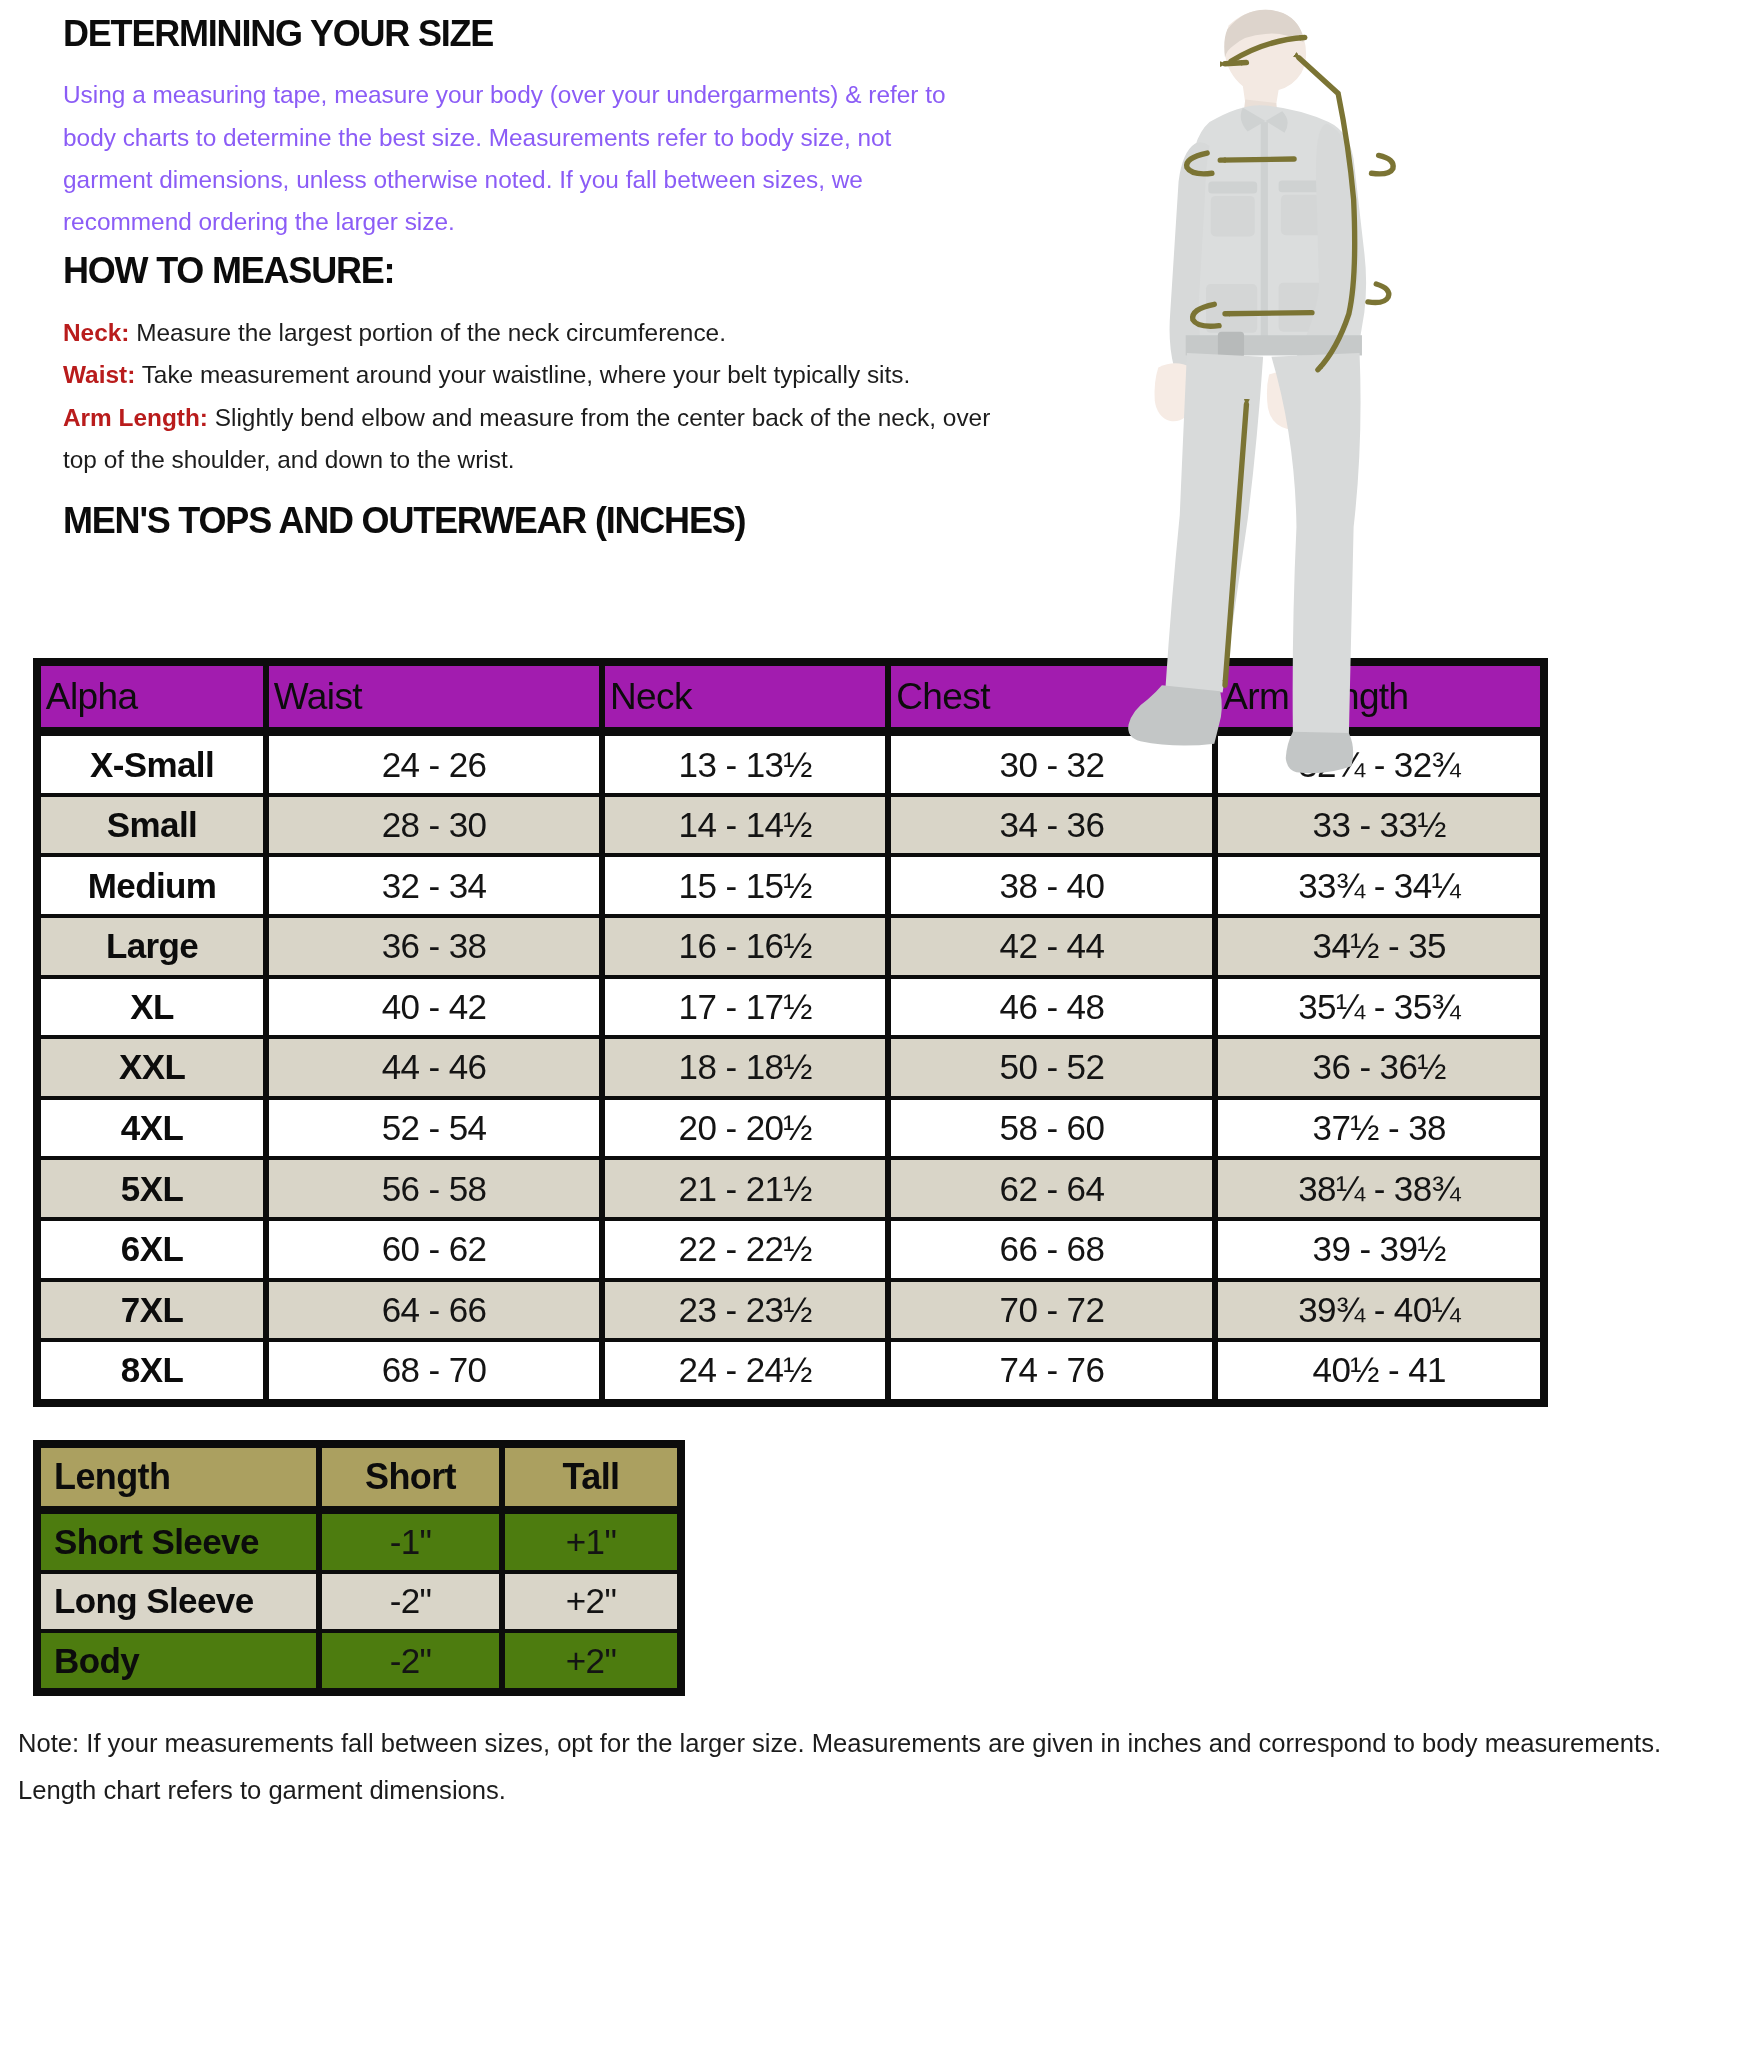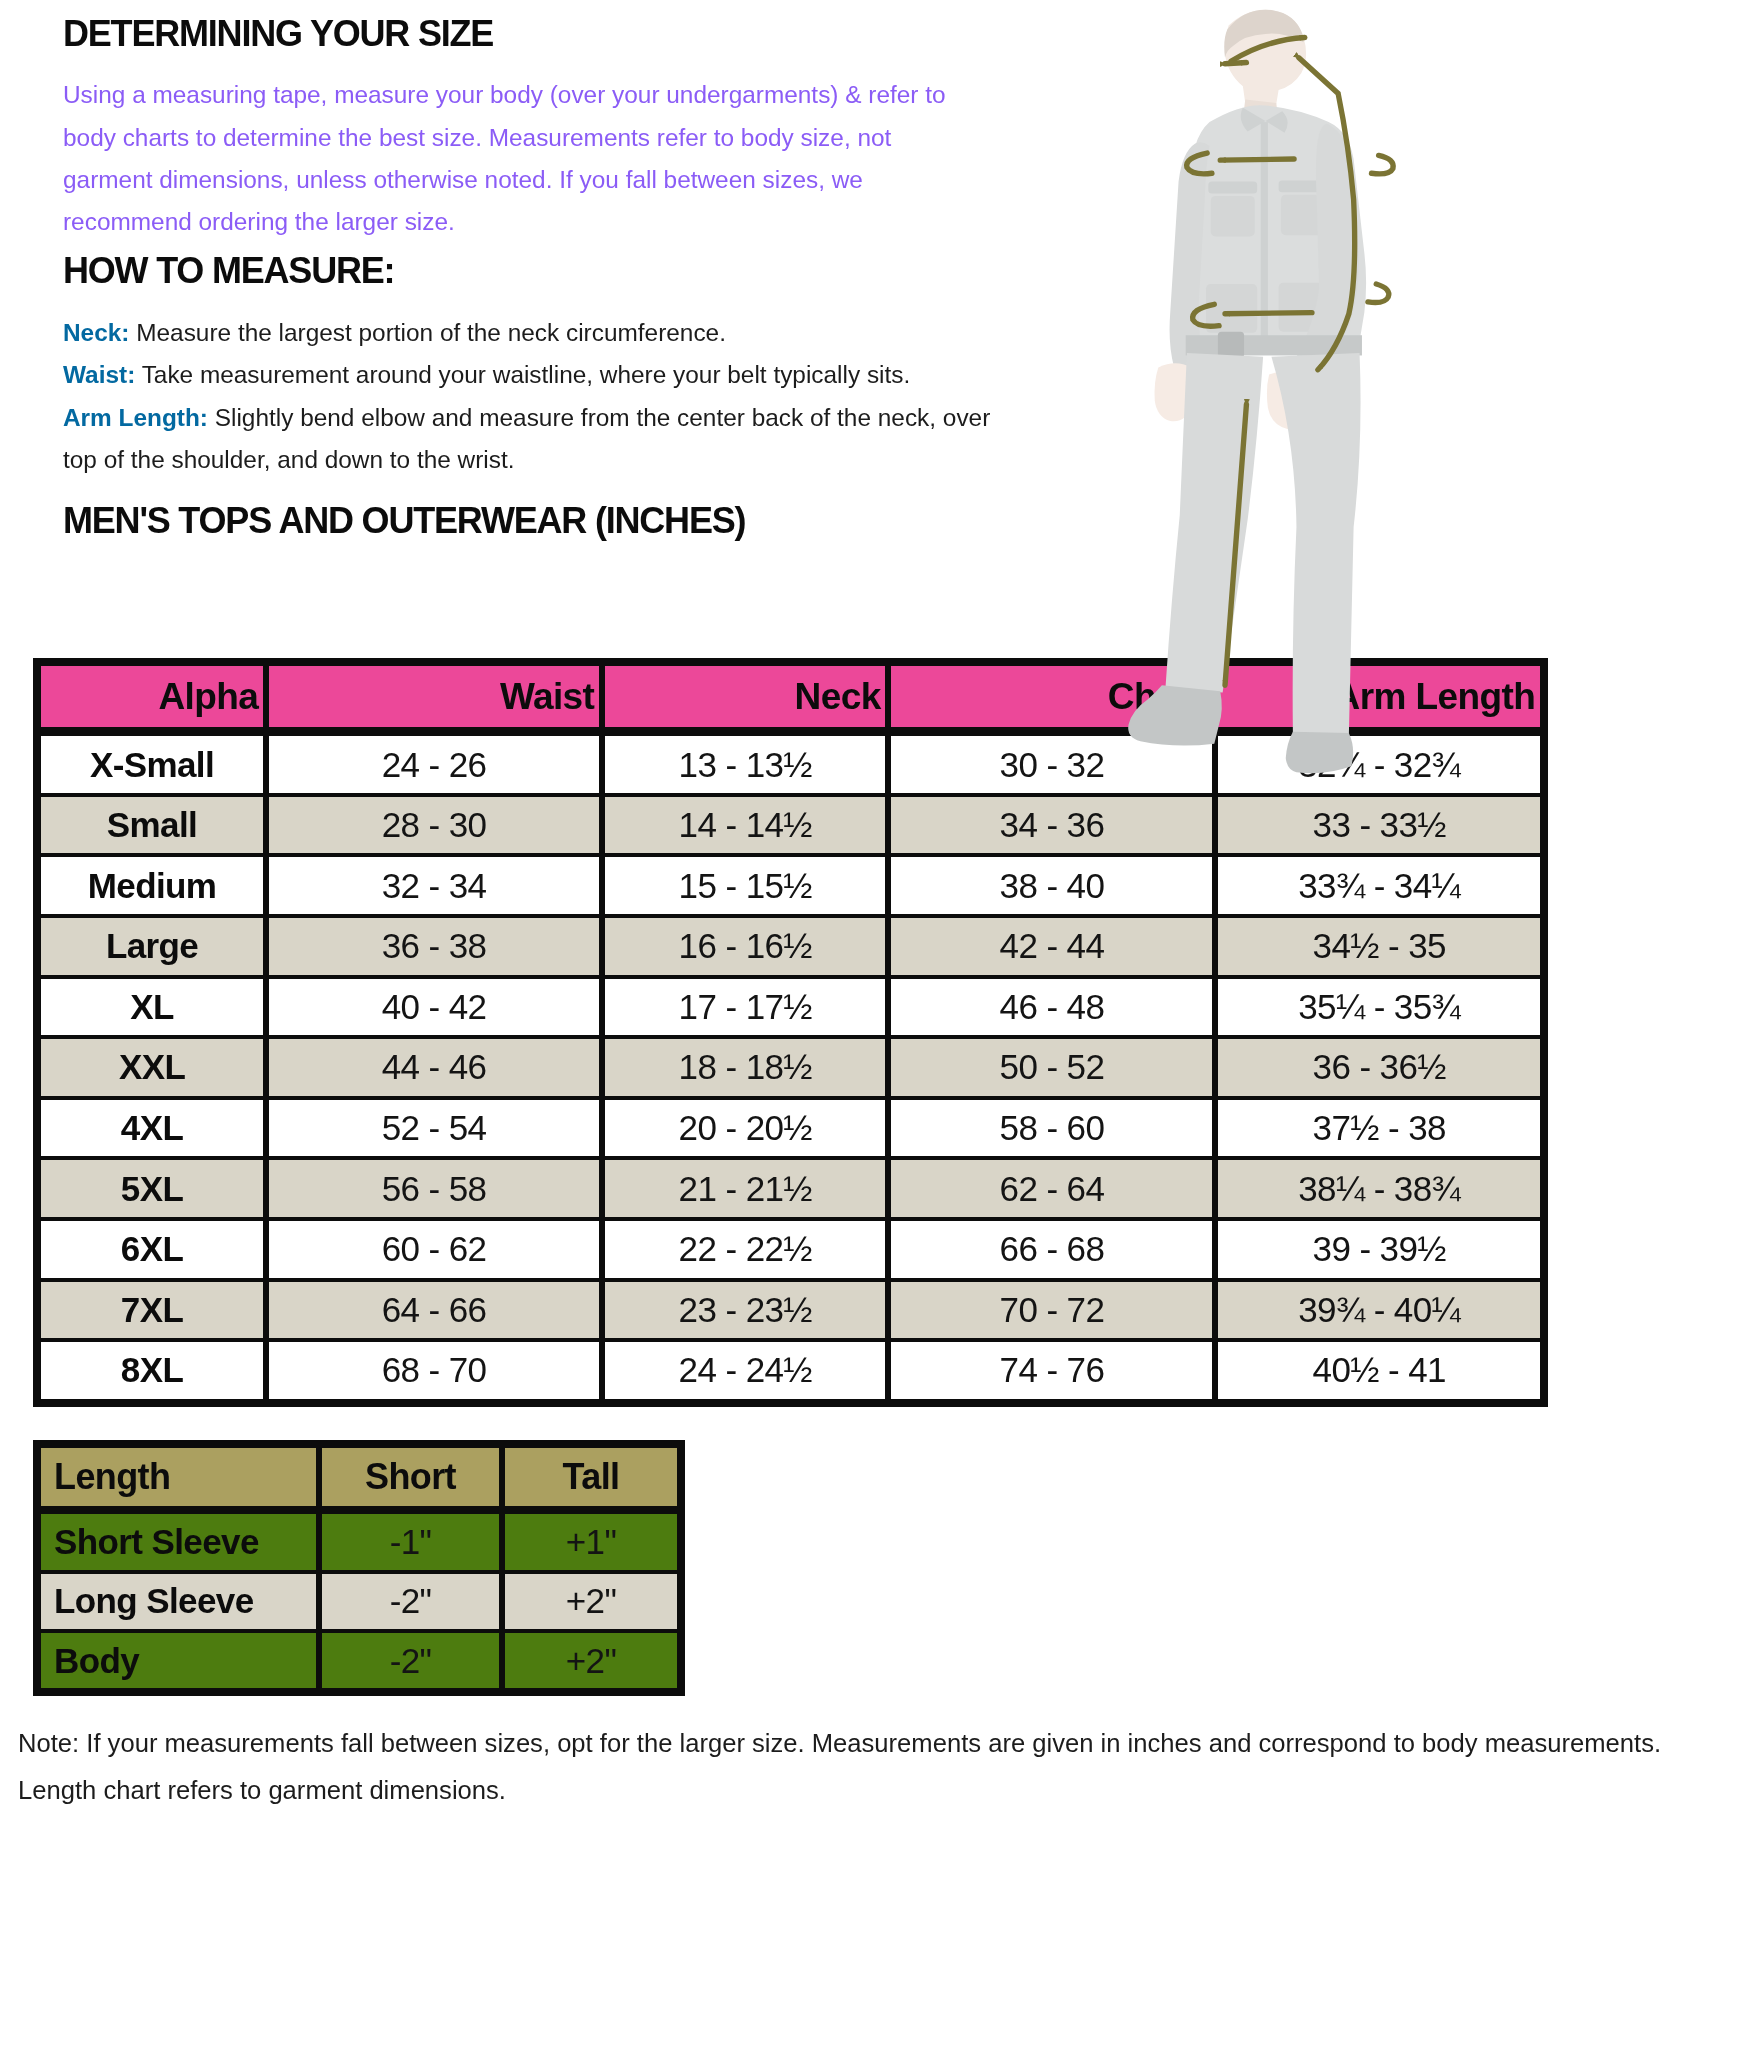--- a/index.html
+++ b/index.html
@@ -9,30 +9,30 @@
   }
   .content{padding:15.5px 0 0 63px;}
   .doc-heading{
     font-size:36px;font-weight:700;letter-spacing:-1.2px;line-height:1.0;
     margin:0 0 22.6px 0;color:#0c0c0c;
   }
   .intro{width:893px;font-size:24.4px;line-height:1.74;margin:0 0 9.5px 0;color:#8b5cf6;}
   .h2-gap{margin-top:0;}
   .measure-list{width:929px;}
   .measure-list p{font-size:24.4px;line-height:1.74;margin:0;color:#1c1c1c;}
-  .measure-list b{font-weight:800;color:#0369a1;}
+  .measure-list b{font-weight:800;color:#b91c1c;}
   .tops-heading{margin-top:21.4px;margin-bottom:0;}
   table{border-collapse:collapse;table-layout:fixed;}
   .size-table{
     width:1515px;margin:119px 0 0 33px;border:8.3px solid #0c0c0c;
   }
   .size-table th{
-    background:#ec4899;font-size:37px;font-weight:700;letter-spacing:-0.6px;
+    background:#a21caf;font-size:37px;font-weight:400;letter-spacing:-0.6px;
     padding:9.5px 4.8px;border:6px solid #0c0c0c;border-bottom:9px solid #0c0c0c;
-    color:#0c0c0c;text-align:right;
+    color:#0c0c0c;text-align:left;
   }
   .size-table td{
     font-size:35px;letter-spacing:-0.6px;text-align:center;padding:8.3px 4.8px;
     border:4.8px solid #0c0c0c;border-left-width:6px;border-right-width:6px;
     background:#ffffff;color:#141414;
   }
   .size-table td:first-child{font-weight:800;color:#0c0c0c;}
   .size-table tbody tr:nth-child(even) td{background:#d9d5c8;}
   .length-table{
     width:652px;margin:33px 0 0 33px;border:8.3px solid #0c0c0c;

